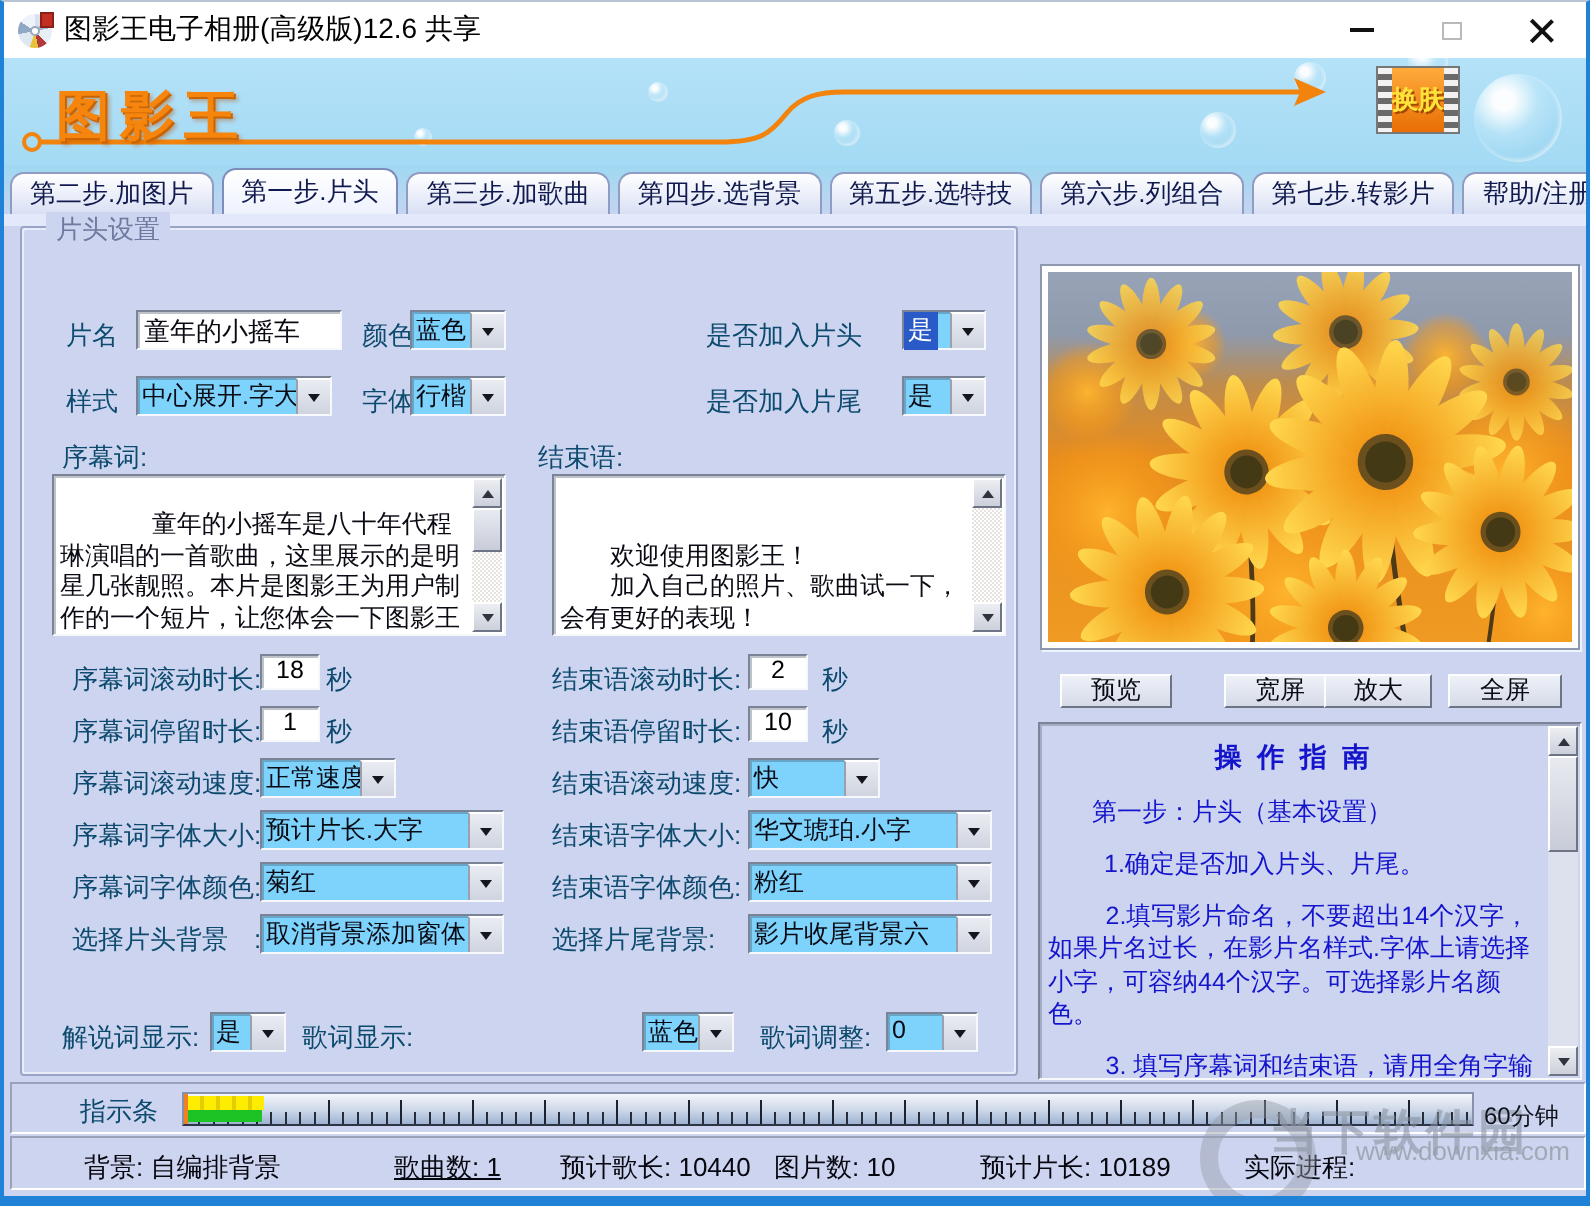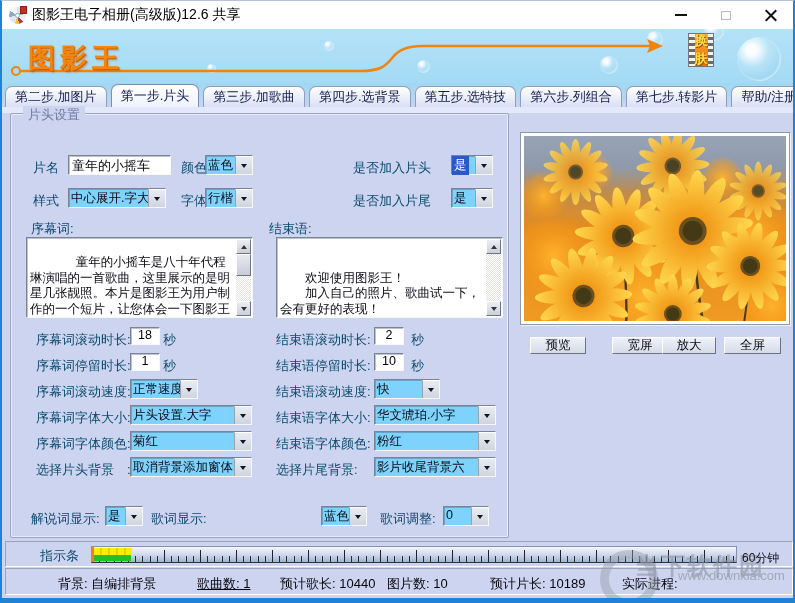--- a/index.html
+++ b/index.html
@@ -27,21 +27,21 @@
   .x-glyph::before,.x-glyph::after{content:"";position:absolute;left:6px;top:0;width:1.7px;height:15px;background:#111;}
   .x-glyph::before{transform:rotate(45deg);}
   .x-glyph::after{transform:rotate(-45deg);}
   
   .banner{position:absolute;left:0;top:28px;width:100%;height:54px;background:linear-gradient(180deg,#b4e2f8,#a4daf4);overflow:hidden;}
   .logo{position:absolute;left:26px;top:11px;font-size:27px;font-weight:900;letter-spacing:5px;color:#f5850c;
     text-shadow:1px 1px 0 #c96303,2px 2px 2px rgba(180,80,0,.45);font-family:"DejaVu Sans",sans-serif;}
   .bubble{position:absolute;border-radius:50%;
     background:radial-gradient(circle at 34% 30%,rgba(255,255,255,.95) 0 12%,rgba(220,243,252,.25) 40%,rgba(160,215,240,.12) 62%,rgba(120,190,228,.55) 100%);
     box-shadow:inset -1px -1px 2px rgba(255,255,255,.6);}
-  .skin-btn{position:absolute;left:686px;top:4px;width:26px;height:34px;display:flex;border:1px solid #777;box-sizing:border-box;background:#888;}
+  .skin-btn{position:absolute;left:686px;top:4px;width:42px;height:34px;display:flex;border:1px solid #777;box-sizing:border-box;background:#888;}
   .skin-holes{width:7px;background:repeating-linear-gradient(180deg,#f2f2f2 0 3px,#6a6a6a 3px 6px);}
   .skin-center{flex:1;background:linear-gradient(180deg,#ffab3c,#e86e04);display:flex;align-items:center;justify-content:center;
     color:#ffe33a;font-size:13px;font-weight:bold;text-shadow:1px 1px 0 #a34a00;}
   
   .tabbar{position:absolute;left:0;top:82px;width:100%;height:24px;background:linear-gradient(180deg,#9fd8f2,#c4d4f0);display:flex;align-items:flex-end;padding-left:3px;box-sizing:border-box;}
   .tab{height:21px;margin-right:4px;padding:0 9px;display:flex;align-items:center;
     background:linear-gradient(180deg,#ffffff,#d9e0f4);border:1px solid #909cc2;border-bottom:none;
     border-radius:7px 7px 0 0;font-size:13px;color:#101a4e;box-sizing:border-box;white-space:nowrap;}
   .tab.active{height:23px;background:linear-gradient(180deg,#ffffff,#eef2fe);border-color:#7d8cba;}
   .main-strip{position:absolute;left:0;top:106px;width:100%;height:6px;background:#e3e9fa;}
@@ -253,21 +253,21 @@
     <span class="lbl" style="left:265px;top:269px;">结束语滚动速度:</span>
     <div class="combo" style="left:363px;top:265px;width:66px;">
       <span class="val">快</span>
       <span class="btn">
           <span class="arr-down"></span>
         </span>
     </div>
 
     <span class="lbl" style="left:25px;top:295px;">序幕词字体大小:</span>
     <div class="combo" style="left:119px;top:291px;width:122px;">
-      <span class="val">片头设置.大字</span>
+      <span class="val">预计片长.大字</span>
       <span class="btn">
           <span class="arr-down"></span>
         </span>
     </div>
     <span class="lbl" style="left:265px;top:295px;">结束语字体大小:</span>
     <div class="combo" style="left:363px;top:291px;width:122px;">
       <span class="val">华文琥珀.小字</span>
       <span class="btn">
           <span class="arr-down"></span>
         </span>
@@ -385,33 +385,51 @@
       <use href="#daisy" transform="translate(60,160) scale(2.0) rotate(-15)"></use>
       <use href="#daisy" transform="translate(150,178) scale(1.6)"></use>
     </svg>
   </div>
 
   <div class="btn3d" style="left:528px;top:336px;width:56px;">预览</div>
   <div class="btn3d" style="left:594px;top:336px;width:56px;margin-left:16px;">宽屏</div>
   <div class="btn3d" style="left:660px;top:336px;width:54px;">放大</div>
   <div class="btn3d" style="left:722px;top:336px;width:57px;">全屏</div>
 
+  <div class="guide">
+    <div class="guide-inner">
+      <div class="guide-title">操 作 指 南</div>
+      <p class="g-line g0">第一步：片头（基本设置）</p>
+      <p class="g-line g1">1.确定是否加入片头、片尾。</p>
+      <p class="g-line g2">2.填写影片命名，不要超出14个汉字，如果片名过长，在影片名样式.字体上请选择小字，可容纳44个汉字。可选择影片名颜色。</p>
+      <p class="g-line g3">3. 填写序幕词和结束语，请用全角字输</p>
+    </div>
+    <div class="vscroll">
+      <div class="sb-btn up">
+          <span class="arr-up-g"></span>
+        </div>
+      <div class="sb-thumb" style="top:15px;height:48px;"></div>
+      <div class="sb-btn dn">
+          <span class="arr-dn-g"></span>
+        </div>
+    </div>
+  </div>
 
   <div class="indicator-panel">
     <span class="lbl" style="left:34px;top:5px;">指示条</span>
     <div class="ruler">
       <div class="tick-start"></div>
       <div class="prog-yellow"></div>
       <div class="prog-green"></div>
     </div>
     <span class="endlabel">60分钟</span>
   </div>
 
   <div class="statusbar">
-    <span class="status-item" style="left:36px;margin-left:16px;">背景: 自编排背景</span>
+    <span class="status-item" style="left:36px;">背景: 自编排背景</span>
     <span class="status-item" style="left:191px;text-decoration:underline;">歌曲数:  1</span>
     <span class="status-item" style="left:274px;">预计歌长: 10440</span>
     <span class="status-item" style="left:381px;">图片数: 10</span>
     <span class="status-item" style="left:484px;">预计片长:  10189</span>
     <span class="status-item" style="left:616px;">实际进程:</span>
   </div>
 
   <div class="wm-ring"></div>
   <span class="wm-name">当下软件园</span>
   <span class="wm-site">www.downxia.com</span>

